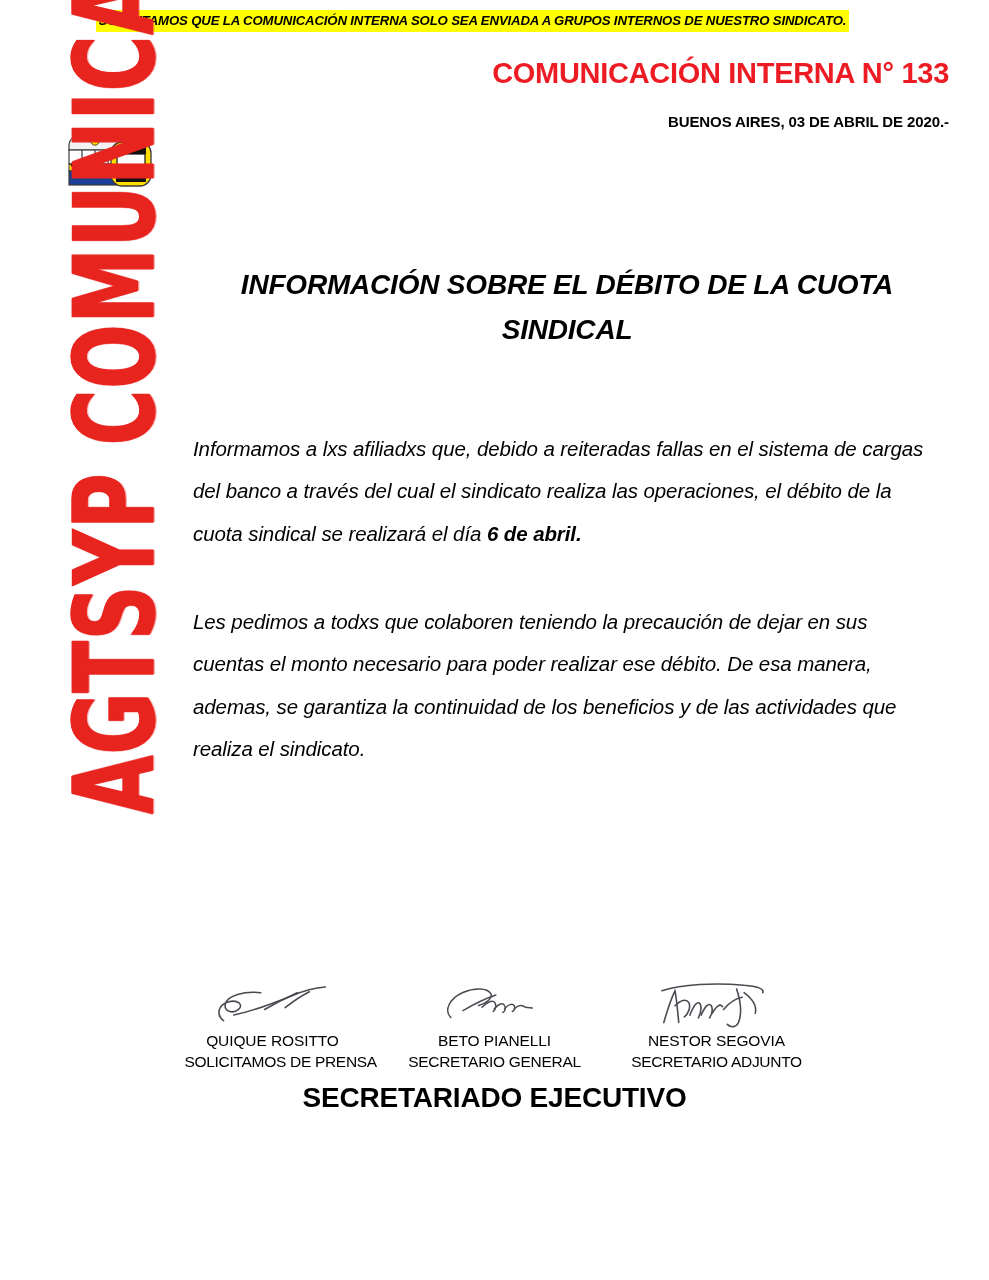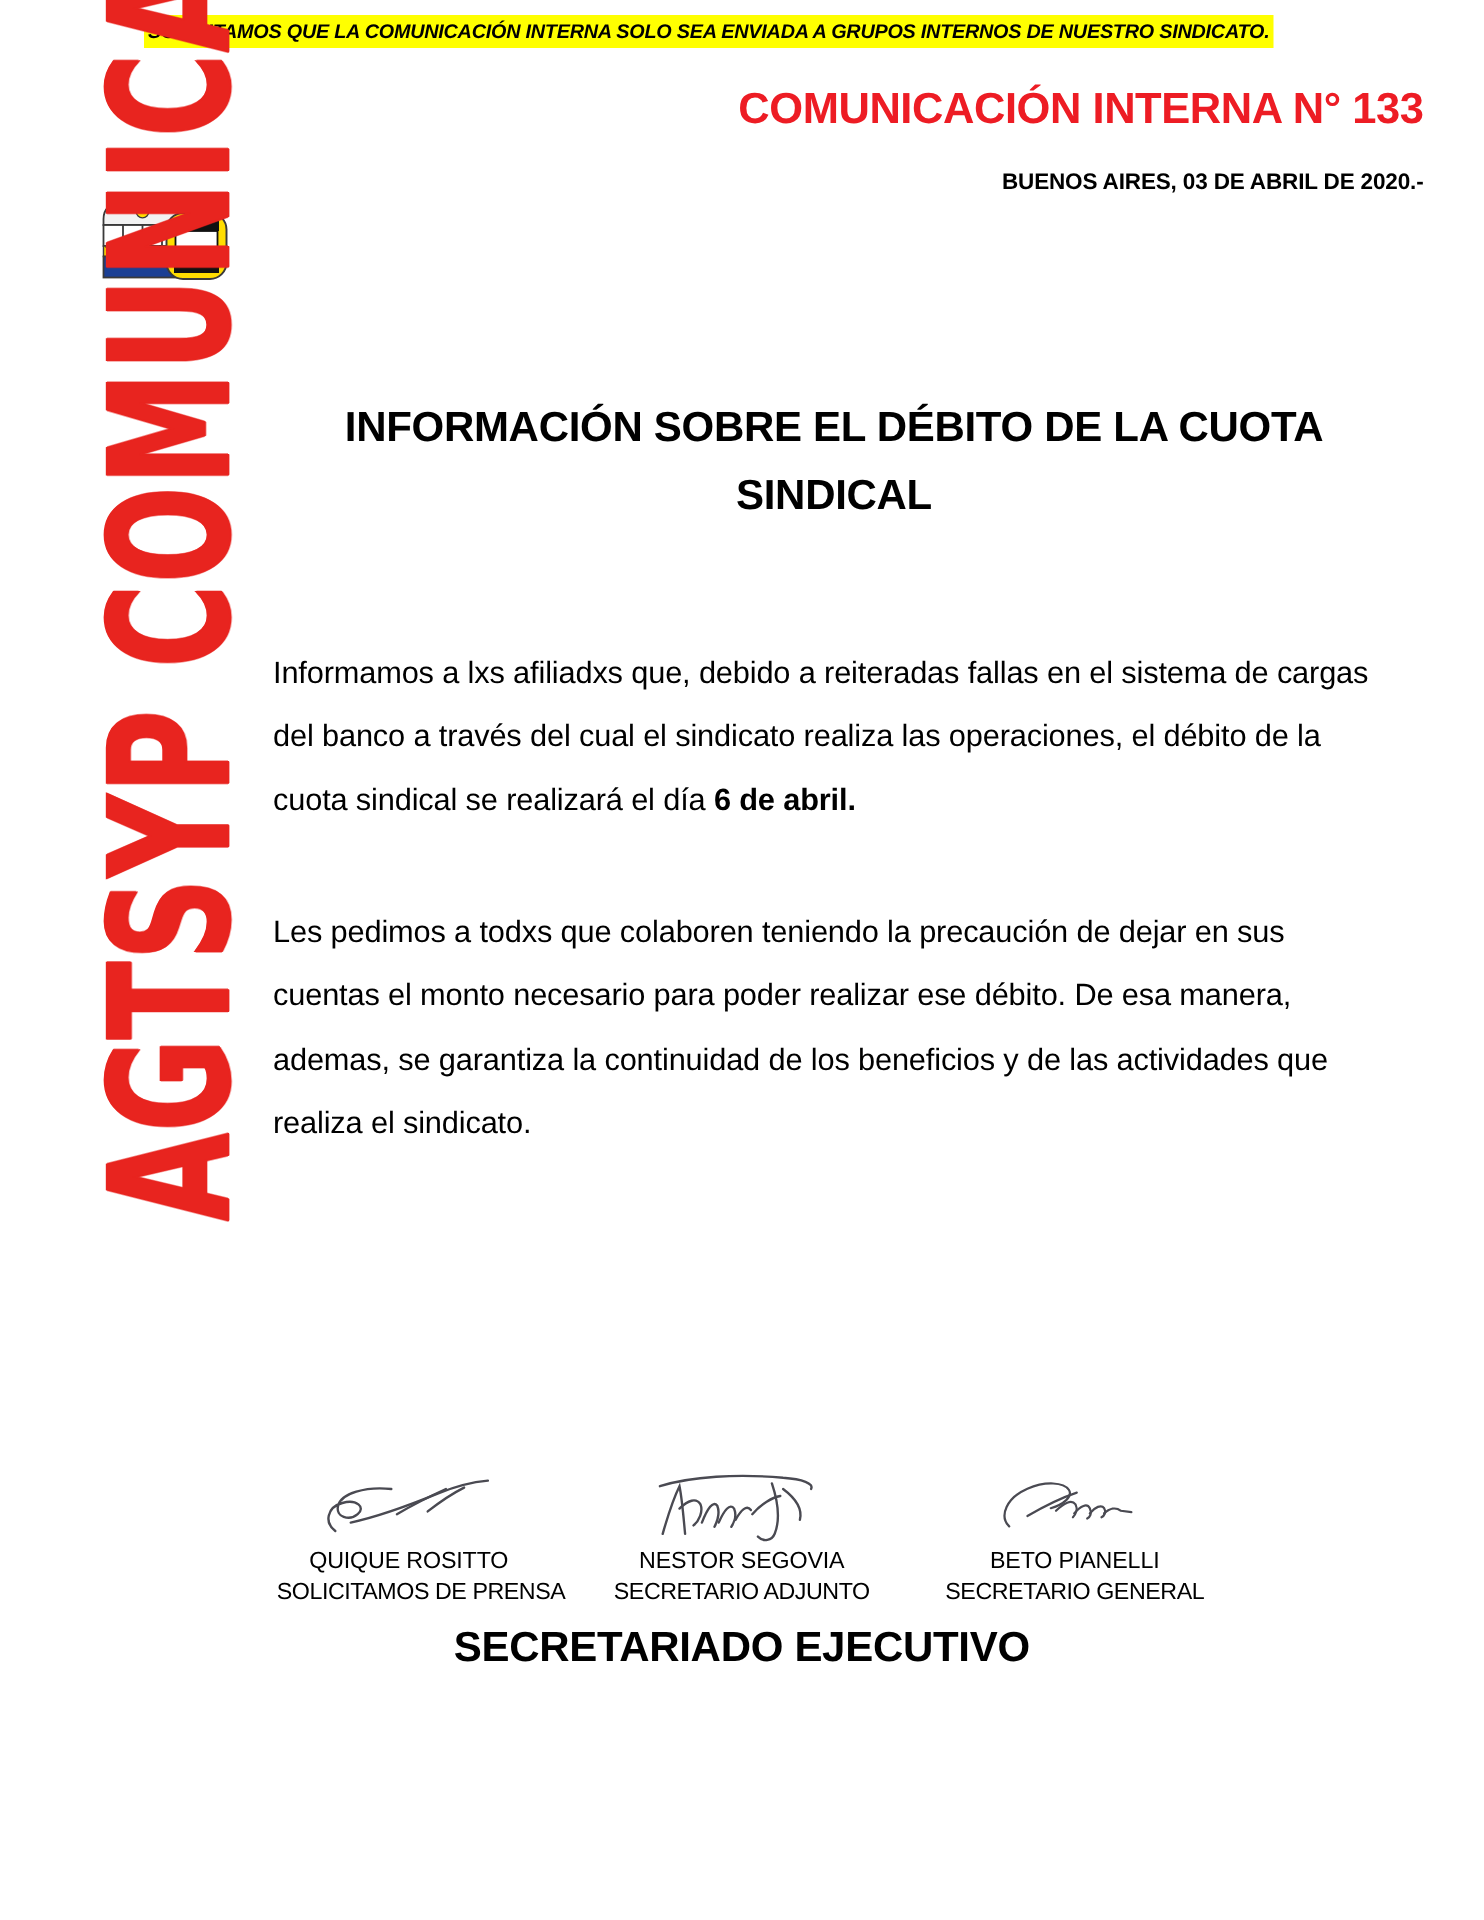--- a/index.html
+++ b/index.html
@@ -95,23 +95,24 @@
     -webkit-text-stroke: 1px #e8241f;
     text-shadow:
        1px 0 0 rgba(232,36,31,0.55),
       -1px 0 0 rgba(232,36,31,0.45),
        0 1px 0 rgba(232,36,31,0.35);
   }
 
   
   .doc-col {
     position: absolute;
-    left: 182px;
+    left: 193px;
     top: 262px;
     width: 748px;
+    font-style: italic;
   }
 
   .headline {
     font-size: 28px;
     font-weight: bold;
     line-height: 1.62;
     text-align: center;
     letter-spacing: -0.2px;
     margin: 0 0 12px 0;
     padding: 0 18px;
@@ -244,20 +245,37 @@
           <g fill="none" stroke="#4a4a52" stroke-width="1.7" stroke-linecap="round">
             <path d="M22 50 C14 44 16 33 27 30 C37 27 44 33 38 38 C32 43 22 40 24 32 C26 23 44 18 62 20"></path>
             <path d="M33 44 C52 40 74 32 96 23 C108 18 120 15 131 14"></path>
             <path d="M66 38 C78 31 90 25 101 20"></path>
             <path d="M88 36 C97 29 106 23 114 19"></path>
           </g>
         </svg>
       </div>
       <div class="sig-name">QUIQUE ROSITTO</div>
       <div class="sig-role">SOLICITAMOS DE PRENSA</div>
+    </div>
+
+    <div class="sig-cell">
+      <div class="sig-scribble">
+        <svg viewBox="0 0 150 60" width="130" height="58">
+          <g fill="none" stroke="#4a4a52" stroke-width="1.7" stroke-linecap="round">
+            <path d="M24 48 C16 40 22 26 38 19 C52 13 66 14 70 20 C73 25 66 31 56 34"></path>
+            <path d="M38 40 C50 33 64 26 76 22"></path>
+            <path d="M60 36 C66 30 72 27 75 31 C77 35 75 39 73 41"></path>
+            <path d="M74 38 C79 32 84 30 86 34 C88 38 86 41 84 42"></path>
+            <path d="M86 38 C90 33 95 31 97 34 C99 37 97 40 95 41"></path>
+            <path d="M97 38 C101 34 106 33 110 36 L118 37"></path>
+          </g>
+        </svg>
+      </div>
+      <div class="sig-name">BETO PIANELLI</div>
+      <div class="sig-role">SECRETARIO GENERAL</div>
     </div>
 
     <div class="sig-cell">
       <div class="sig-scribble">
         <svg viewBox="0 0 150 60" width="140" height="58">
           <g fill="none" stroke="#4a4a52" stroke-width="1.7" stroke-linecap="round">
             <path d="M16 18 C38 11 72 9 104 12 C118 13 126 16 124 20"></path>
             <path d="M18 52 C22 38 26 26 30 18 C32 28 33 42 34 52"></path>
             <path d="M30 34 C36 28 42 26 45 31 C47 36 44 43 40 46"></path>
             <path d="M46 44 C50 34 54 28 57 32 C59 37 57 43 55 47"></path>
@@ -266,33 +284,16 @@
             <path d="M82 38 C88 31 96 26 102 25"></path>
             <path d="M96 16 C100 28 102 42 98 52 C96 57 90 58 86 54"></path>
             <path d="M104 20 C112 26 118 34 116 42"></path>
           </g>
         </svg>
       </div>
       <div class="sig-name">NESTOR SEGOVIA</div>
       <div class="sig-role">SECRETARIO ADJUNTO</div>
     </div>
 
-    <div class="sig-cell">
-      <div class="sig-scribble">
-        <svg viewBox="0 0 150 60" width="130" height="58">
-          <g fill="none" stroke="#4a4a52" stroke-width="1.7" stroke-linecap="round">
-            <path d="M24 48 C16 40 22 26 38 19 C52 13 66 14 70 20 C73 25 66 31 56 34"></path>
-            <path d="M38 40 C50 33 64 26 76 22"></path>
-            <path d="M60 36 C66 30 72 27 75 31 C77 35 75 39 73 41"></path>
-            <path d="M74 38 C79 32 84 30 86 34 C88 38 86 41 84 42"></path>
-            <path d="M86 38 C90 33 95 31 97 34 C99 37 97 40 95 41"></path>
-            <path d="M97 38 C101 34 106 33 110 36 L118 37"></path>
-          </g>
-        </svg>
-      </div>
-      <div class="sig-name">BETO PIANELLI</div>
-      <div class="sig-role">SECRETARIO GENERAL</div>
-    </div>
-
   </div>
 
   <div class="exec-title">SECRETARIADO EJECUTIVO</div>
 </div>
 
 </body></html>

